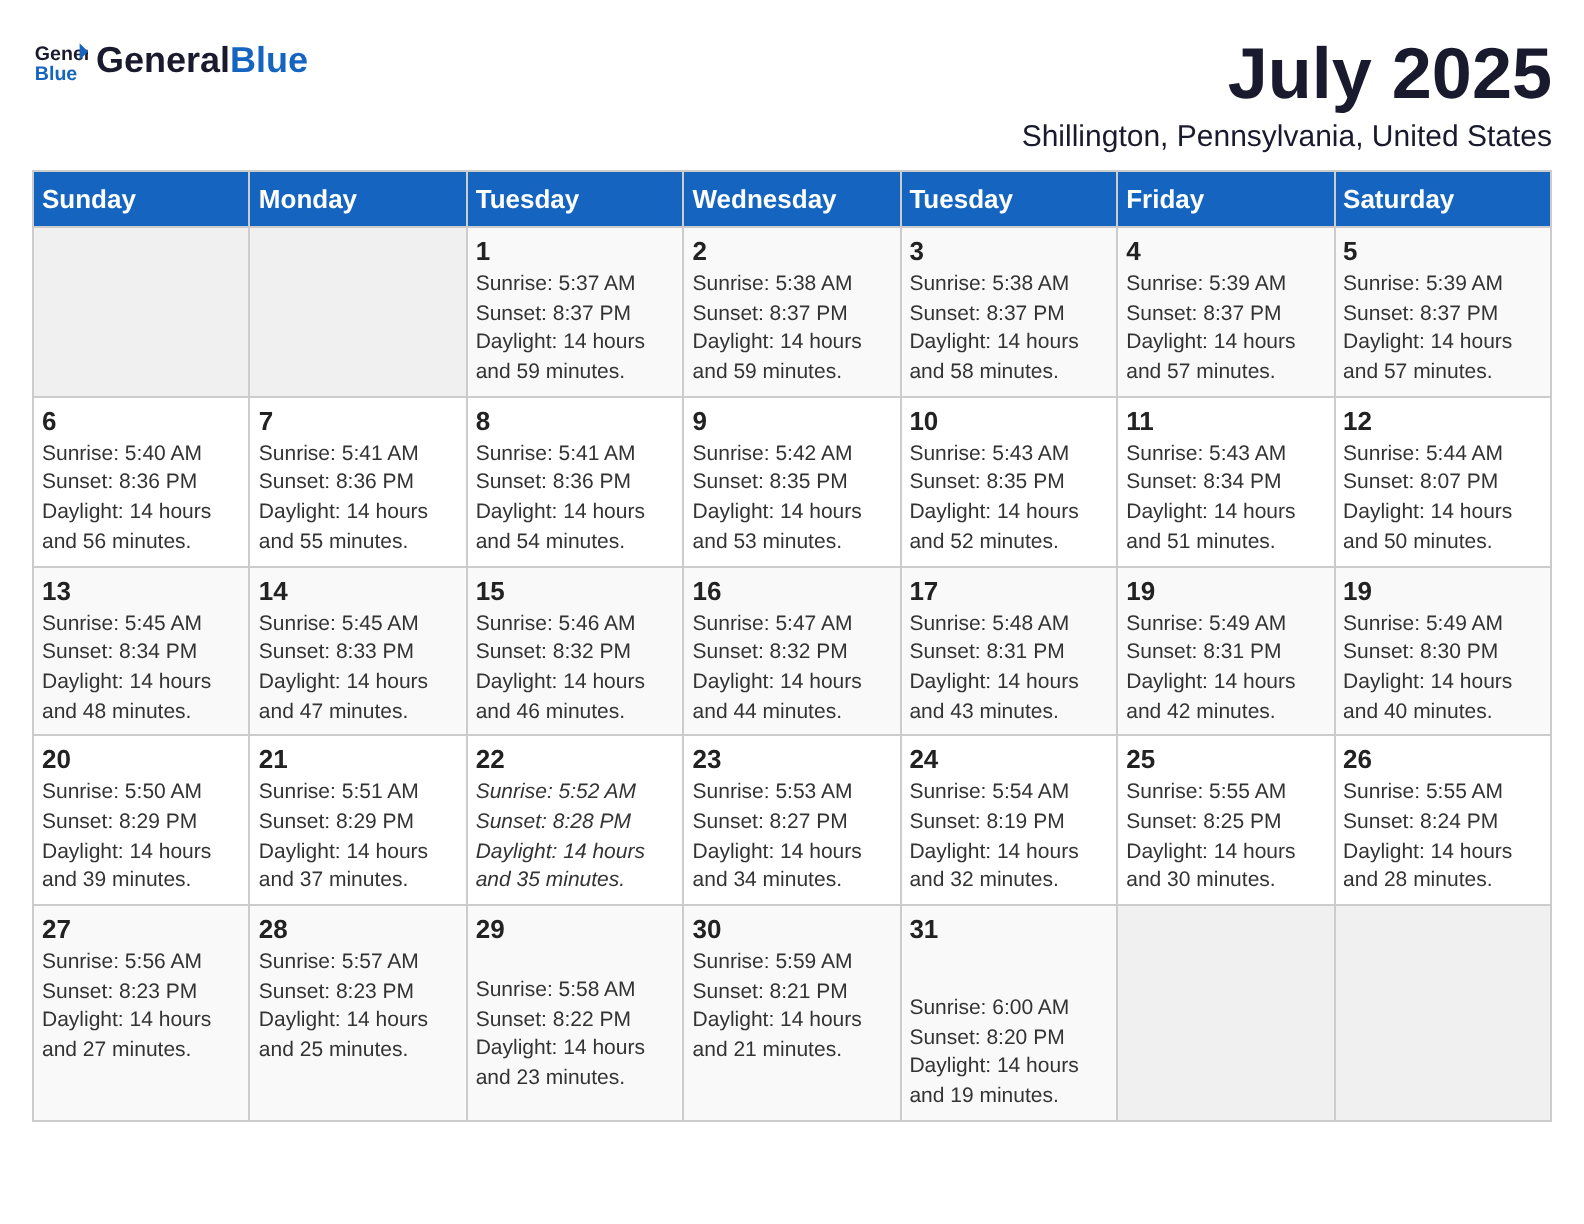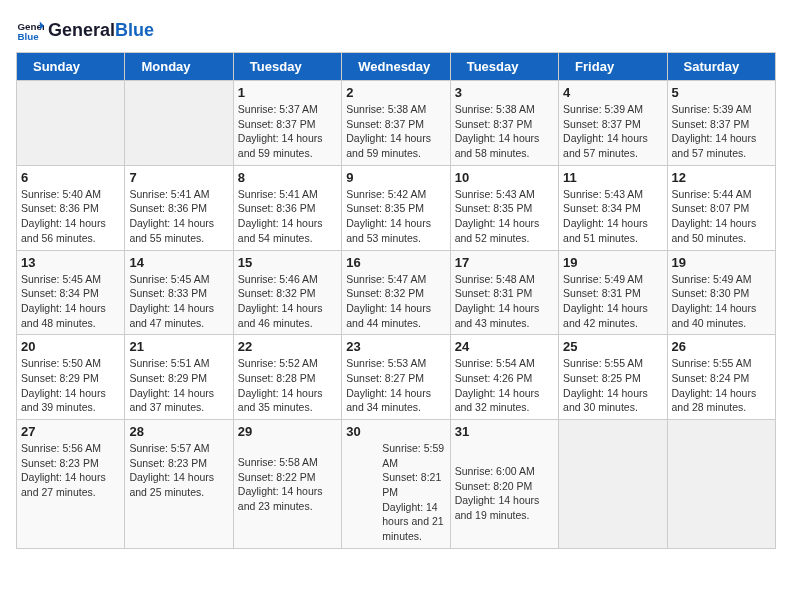--- a/index.html
+++ b/index.html
@@ -51,21 +51,21 @@
     .calendar {
       width: 100%;
       border-collapse: collapse;
       border: 1px solid #ccc;
     }
     .calendar thead tr th {
       background-color: #1565c0;
       color: #fff;
       font-size: 13px;
       font-weight: bold;
-      padding: 6px 16px;
+      padding: 6px 4px;
       text-align: left;
       border: 1px solid #ccc;
     }
     .calendar tbody tr td {
       vertical-align: top;
       border: 1px solid #ccc;
       padding: 4px 4px;
       min-height: 80px;
       width: calc(100% / 7);
       font-size: 11px;
@@ -103,20 +103,24 @@
       <text x="2" y="34" font-size="14" font-weight="bold" fill="#1565c0">Blue</text>
       <polygon points="34,8 40,14 34,20" fill="#1565c0"></polygon>
     </svg>
     <div>
       <div style="display:flex; align-items:baseline; gap:0">
         <span class="logo-text-general">General</span>
           <span class="logo-text-blue">Blue</span>
       </div>
     </div>
   </div>
+  <div class="title-area">
+    <div class="calendar-title">July 2025</div>
+    <div class="calendar-subtitle">Shillington, Pennsylvania, United States</div>
+  </div>
 </div>
 
 <table class="calendar">
   <thead>
     <tr id="header-row">
         <th>Sunday</th>
         <th>Monday</th>
         <th>Tuesday</th>
         <th>Wednesday</th>
         <th>Tuesday</th>
@@ -255,34 +259,34 @@
 Daylight: 14 hours and 39 minutes.</div>
         </td>
         <td>
           <span class="day-number">21</span>
           <div class="day-info" style="white-space: pre-line;">Sunrise: 5:51 AM
 Sunset: 8:29 PM
 Daylight: 14 hours and 37 minutes.</div>
         </td>
         <td>
           <span class="day-number">22</span>
-          <div class="day-info" style="white-space: pre-line;">Sunrise: 5:52 AM
+          <div class="day-info" style="white-space: pre-line; font-style: italic;">Sunrise: 5:52 AM
 Sunset: 8:28 PM
 Daylight: 14 hours and 35 minutes.</div>
         </td>
         <td>
           <span class="day-number">23</span>
           <div class="day-info" style="white-space: pre-line;">Sunrise: 5:53 AM
 Sunset: 8:27 PM
 Daylight: 14 hours and 34 minutes.</div>
         </td>
         <td>
           <span class="day-number">24</span>
           <div class="day-info" style="white-space: pre-line;">Sunrise: 5:54 AM
-Sunset: 4:26 PM
+Sunset: 8:19 PM
 Daylight: 14 hours and 32 minutes.</div>
         </td>
         <td>
           <span class="day-number">25</span>
           <div class="day-info" style="white-space: pre-line;">Sunrise: 5:55 AM
 Sunset: 8:25 PM
 Daylight: 14 hours and 30 minutes.</div>
         </td>
         <td>
           <span class="day-number">26</span>
@@ -305,21 +309,21 @@
 Daylight: 14 hours and 25 minutes.</div>
         </td>
         <td>
           <span class="day-number">29</span>
           <div class="day-info" style="white-space: pre-line; margin-top: 16px;">Sunrise: 5:58 AM
 Sunset: 8:22 PM
 Daylight: 14 hours and 23 minutes.</div>
         </td>
         <td>
           <span class="day-number">30</span>
-          <div class="day-info" style="white-space: pre-line; margin-left: 36px;">Sunrise: 5:59 AM
+          <div class="day-info" style="white-space: pre-line;">Sunrise: 5:59 AM
 Sunset: 8:21 PM
 Daylight: 14 hours and 21 minutes.</div>
         </td>
         <td>
           <span class="day-number">31</span>
           <div class="day-info" style="white-space: pre-line; margin-top: 25px;">Sunrise: 6:00 AM
 Sunset: 8:20 PM
 Daylight: 14 hours and 19 minutes.</div>
         </td>
         <td class="empty-cell"></td>

